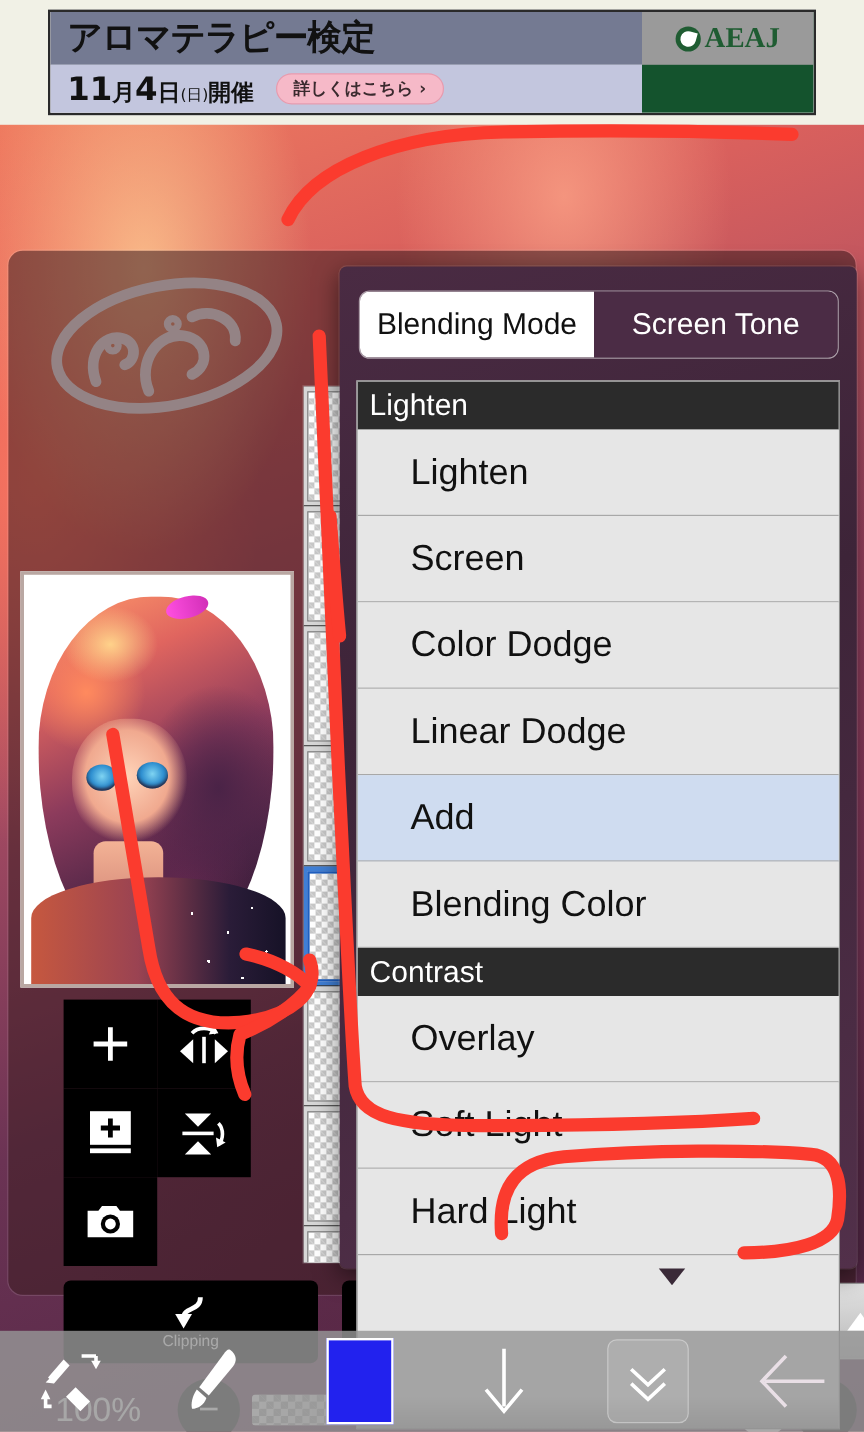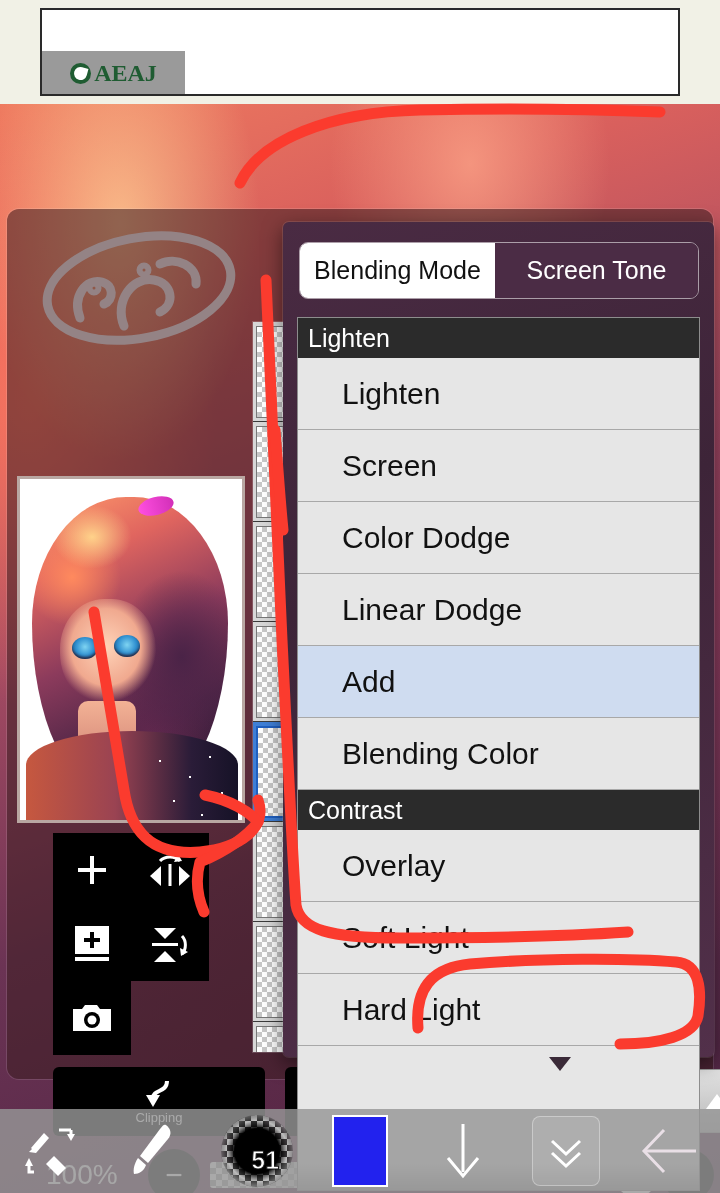--- a/index.html
+++ b/index.html
@@ -38,21 +38,21 @@
   }
   .ad-date .big{ font-size:27px; font-weight:700; }
   .ad-date .mid{ font-size:19px; font-weight:700; }
   .ad-date .sm{ font-size:13px; }
   .ad-btn{
     margin-left:18px; background:#f6b9c8; border-radius:13px;
     border:1px solid #e79bae;
     color:#3a2a2e; font-size:14px; font-weight:700; padding:3px 14px;
     font-family:"DejaVu Sans", sans-serif; white-space:nowrap;
   }
-  .ad-right{ width:143px; height:100%; background:#14532d;margin-top:41px; }
+  .ad-right{ width:143px; height:100%; background:#14532d; }
   .ad-logo-box{ height:44px; background:#9a9a9a; display:flex; align-items:center; justify-content:center; }
   .ad-logo{
     color:#1f5c32; font-size:24px; font-weight:700; letter-spacing:0px;
     font-family:"Liberation Serif", serif; display:flex; align-items:center; gap:1px;
   }
   .leaf-mark{
     display:inline-block; width:21px; height:21px; border-radius:50%;
     background:#1f5c32; position:relative; margin-right:2px;
   }
   .leaf-mark::after{
@@ -294,20 +294,29 @@
   }
 
   
   #annotation{ position:absolute; left:0; top:0; width:720px; height:1193px; pointer-events:none; }
 </style>
 </head>
 <body>
 
 <div id="ad-banner">
   <div class="ad-inner">
+    <div class="ad-left">
+      <div class="ad-row1">
+        <span class="ad-title">アロマテラピー検定</span>
+      </div>
+      <div class="ad-row2">
+        <span class="ad-date"><span class="big">11</span><span class="mid">月</span><span class="big">4</span><span class="mid">日</span><span class="sm">(日)</span><span class="mid">開催</span></span>
+        <span class="ad-btn">詳しくはこちら ›</span>
+      </div>
+    </div>
     <div class="ad-right">
       <div class="ad-logo-box">
         <span class="ad-logo">
           <span class="leaf-mark"></span>
           <span>AEAJ</span>
         </span>
       </div>
     </div>
   </div>
 </div>
@@ -476,25 +485,20 @@
       <path d="M3 44l4-8 4 8z" fill="#fff"></path>
     </svg>
   </div>
   <div class="tb-item">
     <svg width="48" height="60" viewBox="0 0 48 60">
       <path d="M36 4c5 4 6 9 2 14L18 42l-8-7L30 8c3-4 4-5 6-4z" fill="#fff"></path>
       <path d="M16 44l-8-7c-4 6-5 12-4 16 5 0 10-3 12-9z" fill="#fff"></path>
     </svg>
   </div>
   <div class="tb-item">
-    <span id="brush-size-indicator">
-      <span id="brush-size-value">51</span>
-    </span>
-  </div>
-  <div class="tb-item">
     <span id="color-swatch"></span>
   </div>
   <div class="tb-item">
     <svg width="40" height="62" viewBox="0 0 40 62">
       <path d="M20 4v48" stroke="#fff" stroke-width="3" fill="none"></path>
       <path d="M5 38l15 18 15-18" stroke="#fff" stroke-width="3" fill="none"></path>
     </svg>
   </div>
   <div class="tb-item">
     <span id="layer-collapse-button">

